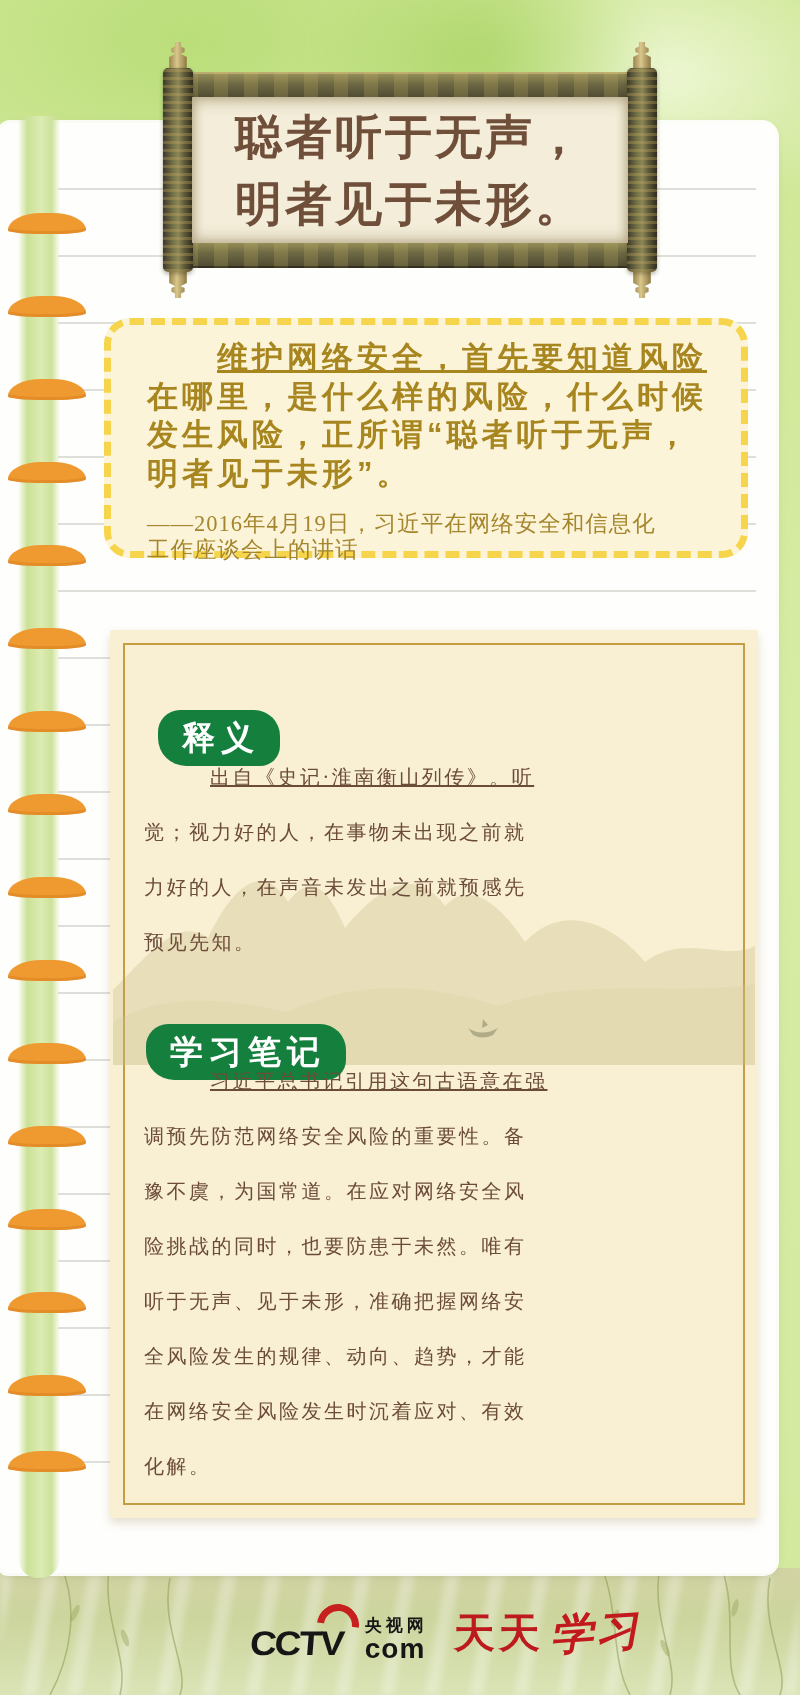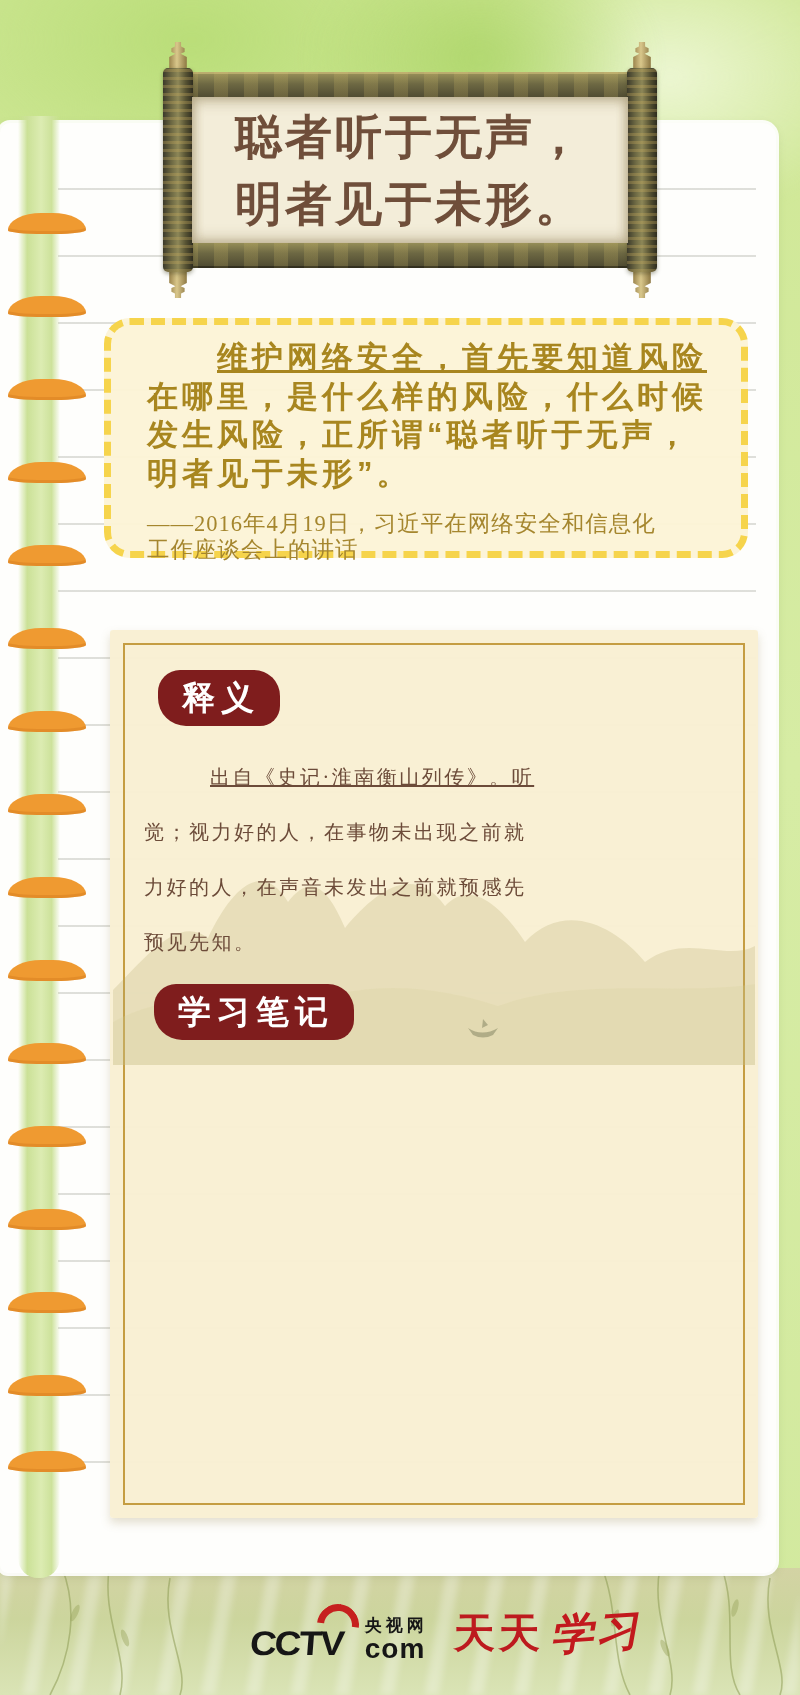--- a/index.html
+++ b/index.html
@@ -66,28 +66,28 @@
   .attr-line{font-size:22.5px;color:#a5862e;letter-spacing:1px;line-height:25.5px;white-space:nowrap;
     font-family:"Liberation Serif",serif;}
   .indent{padding-left:70px;text-decoration:underline;}
 
   
   .card{position:absolute;left:110px;top:630px;width:648px;height:888px;
     background:rgba(249,239,211,.97);border-radius:3px;
     box-shadow:0 5px 10px rgba(150,130,80,.25);}
   .card-border{position:absolute;inset:13px;border:2px solid #c59d42;}
   .mountains{position:absolute;left:3px;top:200px;width:642px;height:235px;opacity:.55;}
-  .badge{position:absolute;background:#7f1d1d;color:#fff;font-family:"Liberation Serif",serif;
+  .badge{position:absolute;background:#15803d;color:#fff;font-family:"Liberation Serif",serif;
     font-size:33px;font-weight:700;letter-spacing:6px;line-height:1;
-    padding:12px 20px 11px 24px;border-radius:22px 26px 20px 28px;}
+    padding:12px 20px 11px 24px;border-radius:22px 26px 20px 28px;margin-top:40px;}
   .badge::before{content:"";position:absolute;z-index:-1;inset:3px -7px 2px -5px;background:#c89c3c;
     border-radius:38% 62% 55% 45% / 55% 48% 52% 45%;transform:rotate(-2deg);}
   .badge-text{position:relative;}
   .badge.shiyi{left:48px;top:40px;}
-  .badge.biji{left:44px;top:354px;}
+  .badge.biji{left:36px;top:354px;}
   .para{position:absolute;left:34px;}
   .para.p1{top:120px;} .para.p2{top:424px;}
   .p-line{font-size:20px;color:#6c4b39;letter-spacing:2.5px;line-height:55px;white-space:nowrap;
     font-family:"Liberation Serif",serif;}
   .p-line.indent{padding-left:66px;}
 
   
   .footer-band{position:absolute;left:0;top:1568px;width:800px;height:127px;
     background:linear-gradient(180deg,#d3d3a4 0%,#ccd59d 40%,#dae4b6 100%);}
   .footer-band::before{content:"";position:absolute;inset:0;
@@ -199,20 +199,30 @@
     </div>
     <div class="para p1">
       <div class="p-line indent">出自《史记·淮南衡山列传》。听</div>
       <div class="p-line">觉；视力好的人，在事物未出现之前就</div>
       <div class="p-line">力好的人，在声音未发出之前就预感先</div>
       <div class="p-line">预见先知。</div>
     </div>
     <div class="badge biji">
       <span class="badge-text">学习笔记</span>
     </div>
+    <div class="para p2">
+      <div class="p-line indent">习近平总书记引用这句古语意在强</div>
+      <div class="p-line">调预先防范网络安全风险的重要性。备</div>
+      <div class="p-line">豫不虞，为国常道。在应对网络安全风</div>
+      <div class="p-line">险挑战的同时，也要防患于未然。唯有</div>
+      <div class="p-line">听于无声、见于未形，准确把握网络安</div>
+      <div class="p-line">全风险发生的规律、动向、趋势，才能</div>
+      <div class="p-line">在网络安全风险发生时沉着应对、有效</div>
+      <div class="p-line">化解。</div>
+    </div>
   </div>
 
   <div class="logos">
     <div class="cctv">
       <span class="cctv-word">CCTV</span>
       <span class="cctv-arc"></span>
       <span class="cctv-col">
         <span class="site-name">央视网</span>
         <span class="site-domain">com</span>
       </span>

